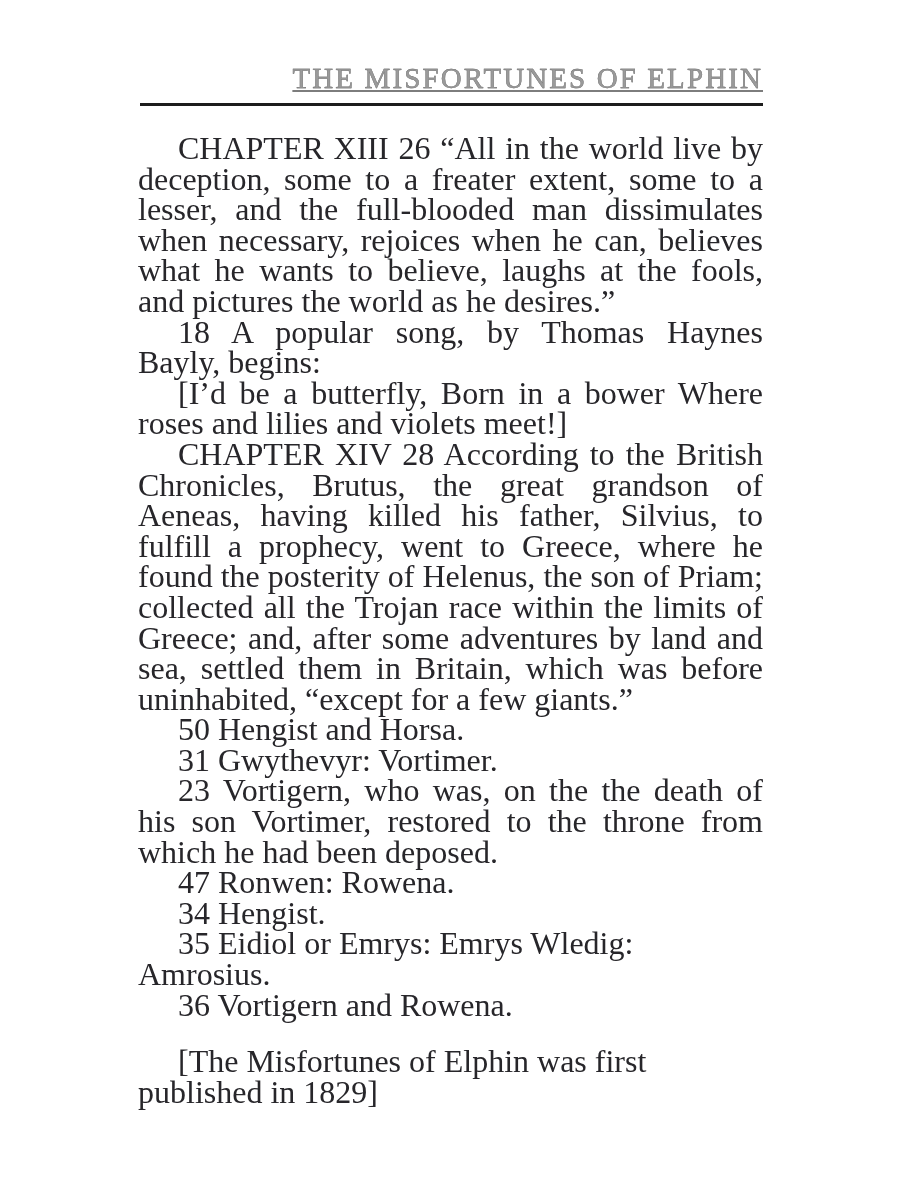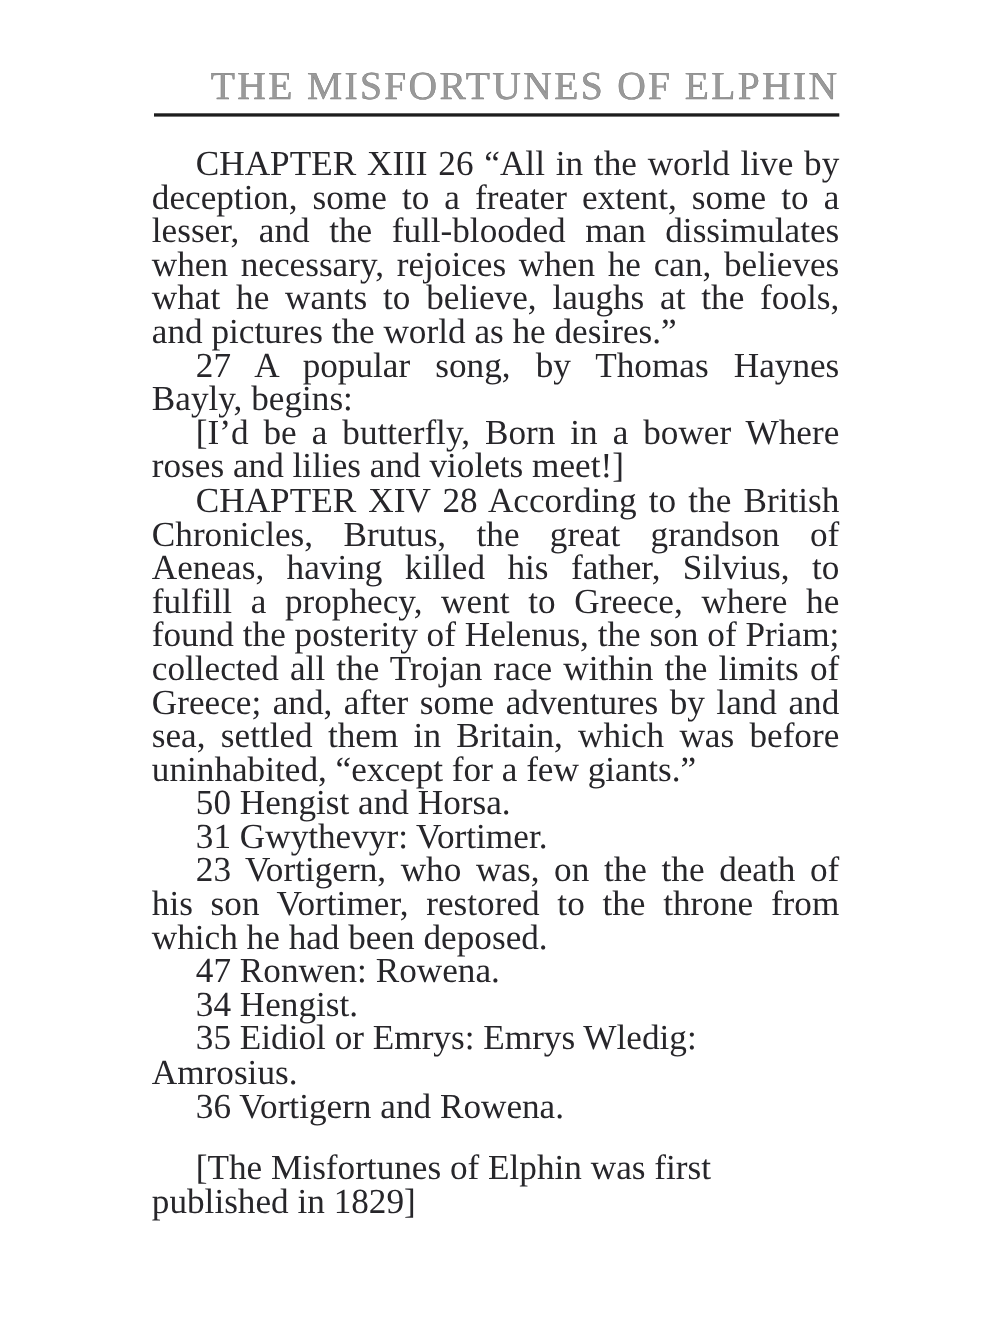--- a/index.html
+++ b/index.html
@@ -18,27 +18,28 @@
   }
 
   
   .running-head {
     position: absolute;
     left: 138px;
     top: 62px;
     width: 625px;
     text-align: right;
     font-family: "Liberation Serif", "DejaVu Serif", serif;
-    font-size: 36px;
+    font-size: 29px;
     line-height: 32px;
     letter-spacing: 2.1px;
     color: #9a9a9a;
     white-space: nowrap;
     -webkit-text-stroke: 0.35px #7d7d7d;
     text-shadow: 0 0 0.5px #b5b5b5;
+    text-decoration: underline;
   }
 
   .head-rule {
     position: absolute;
     left: 140px;
     top: 103px;
     width: 623px;
     height: 3px;
     background: #1d1d1d;
   }
@@ -84,21 +85,21 @@
 <body>
 
 <div class="page">
 
   <div class="running-head">THE MISFORTUNES OF ELPHIN</div>
 
   <div class="head-rule"></div>
 
   <div class="textblock">
       <p class="">CHAPTER XIII 26 “All in the world live by deception, some to a freater extent, some to a lesser, and the full-blooded man dissimulates when necessary, rejoices when he can, believes what he wants to believe, laughs at the fools, and pictures the world as he desires.”</p>
-      <p class="">27 A popular song, by Thomas Haynes Bayly, begins:</p>
+      <p class="">18 A popular song, by Thomas Haynes Bayly, begins:</p>
       <p class="">[I’d be a butterfly, Born in a bower Where roses and lilies and violets meet!]</p>
       <p class="">CHAPTER XIV 28 According to the British Chronicles, Brutus, the great grandson of Aeneas, having killed his father, Silvius, to fulfill a prophecy, went to Greece, where he found the posterity of Helenus, the son of Priam; collected all the Trojan race within the limits of Greece; and, after some adventures by land and sea, settled them in Britain, which was before uninhabited, “except for a few giants.”</p>
       <p class="entry">50 Hengist and Horsa.</p>
       <p class="entry">31 Gwythevyr: Vortimer.</p>
       <p class="">23 Vortigern, who was, on the the death of his son Vortimer, restored to the throne from which he had been deposed.</p>
       <p class="entry">47 Ronwen: Rowena.</p>
       <p class="entry">34 Hengist.</p>
       <p class="entry">35  Eidiol or Emrys: Emrys Wledig: Amrosius.</p>
       <p class="entry">36 Vortigern and Rowena.</p>
       <p class="closing">[The Misfortunes of Elphin was first published in 1829]</p>

